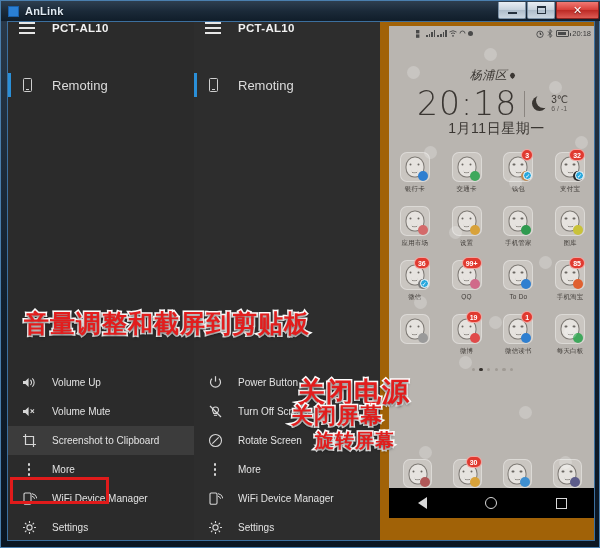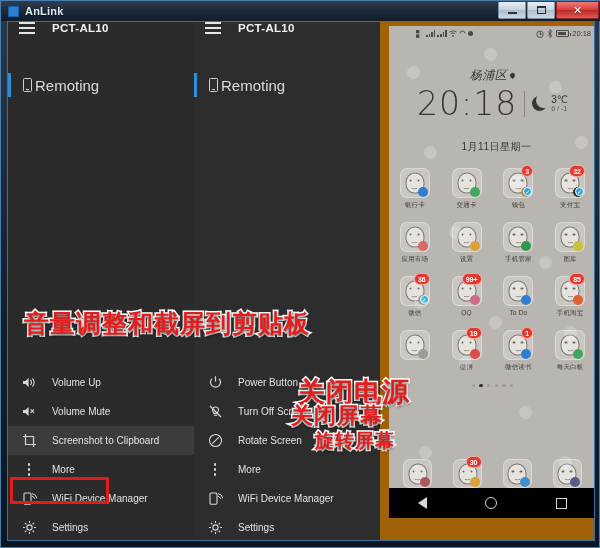--- a/index.html
+++ b/index.html
@@ -116,22 +116,23 @@
     height: 38px;
     display: flex; align-items: center;
     padding-left: 11px;
   }
   .nav-item .accent {
     position: absolute; left: 0; top: 7px;
     width: 2.5px; height: 24px; background: #2a8fd8;
   }
   .nav-item .ico { width: 16px; flex: none; display: flex; justify-content: center; }
   .nav-item .lbl {
+    margin-left: 17px;
     color: #dcdcdc;
-    font-size: 15px;
+    font-size: 13px;
   }
 
   
   .ico-phone {
     width: 9px; height: 14px;
     border: 1.3px solid #cfcfcf; border-radius: 1.5px;
     position: relative;
   }
   .ico-phone:after {
     content:''; position:absolute; left: 2px; bottom: 1px;
@@ -251,21 +252,21 @@
     content:''; position:absolute; left:0; top:0; width:15px; height:15px;
     border-radius:50%; background:#3a3632;
   }
   .moon:after {
     content:''; position:absolute; left:4px; top:-3px; width:15px; height:15px;
     border-radius:50%; background:#b9b5b0;
   }
   .temps { line-height: 1.15; text-align:left; }
   .temp-now { font-size: 10px; color:#3a3632; }
   .temp-range { font-size: 7px; color:#5e5a56; }
-  .date-line { font-size: 10px; margin-top: 20px; color:#3a3632; letter-spacing:.5px;padding-left:8px;}
+  .date-line { font-size: 14px; margin-top: 0; color:#3a3632; letter-spacing:.5px;padding-left:8px;}
 
   
   .grid {
     margin-top: 14px;
     display: grid;
     grid-template-columns: repeat(4, 1fr);
     row-gap: 12px;
   }
   .app { position: relative; text-align: center; }
   .app-ico {

